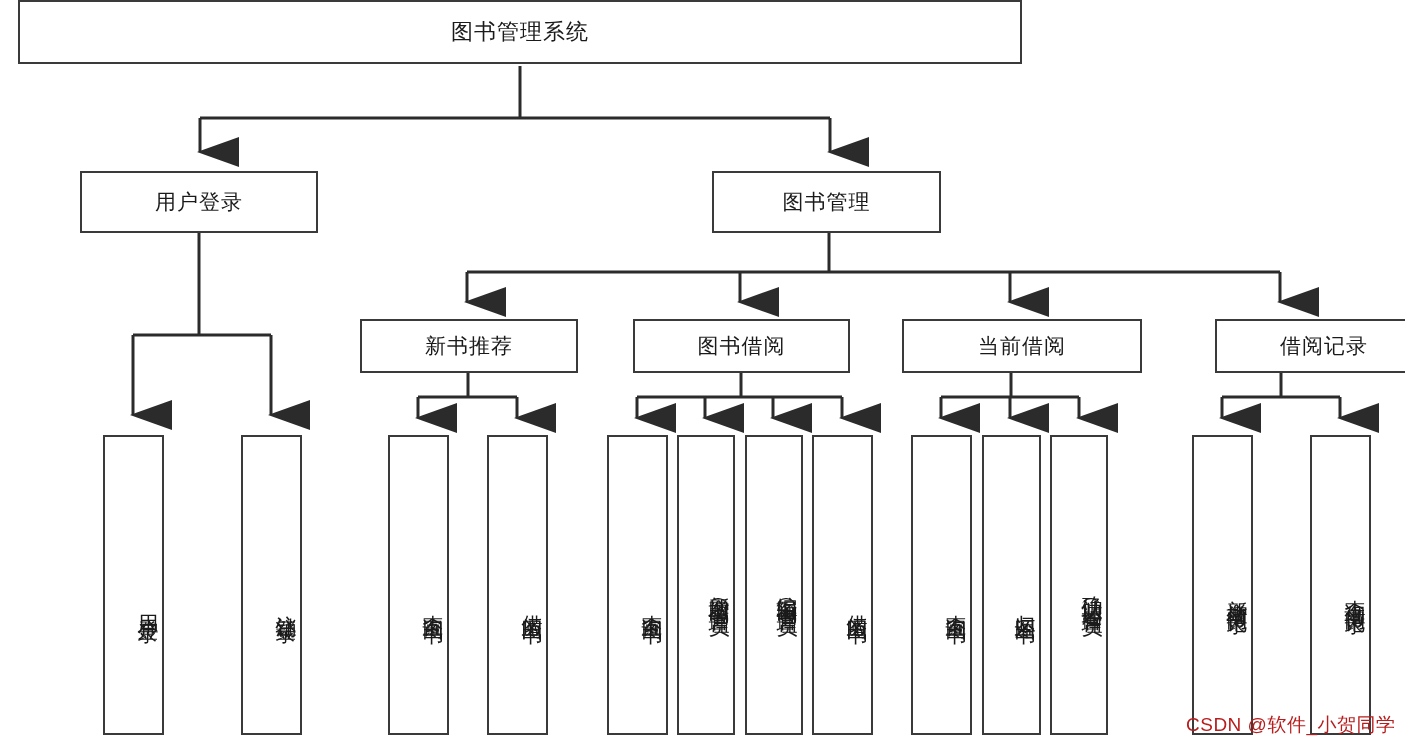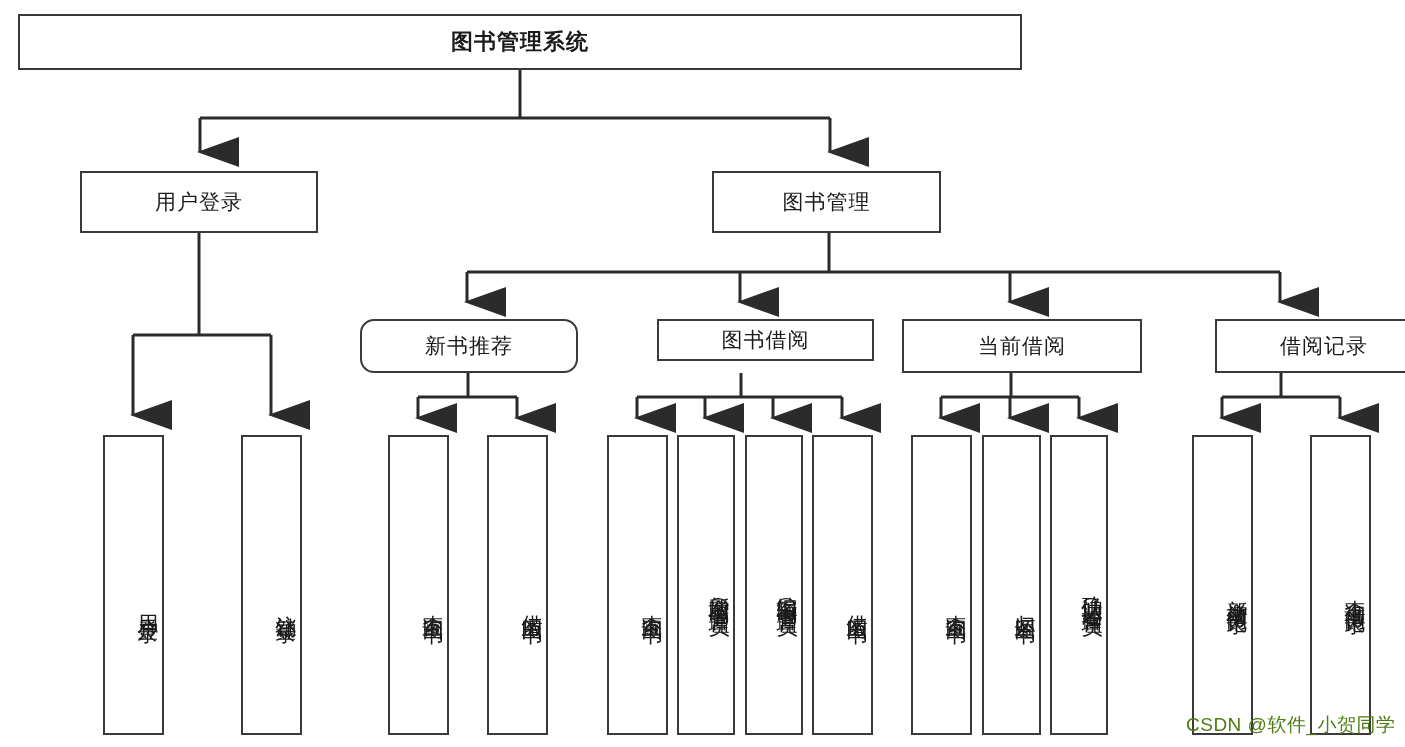--- a/index.html
+++ b/index.html
@@ -59,21 +59,21 @@
   .node.vert .vtxt {
     writing-mode: vertical-rl;
     text-orientation: upright;
     white-space: nowrap;
   }
   .watermark {
     position: absolute;
     left: 1186px;
     top: 712px;
     font-size: 19px;
-    color: #4d7c0f;
+    color: #b91c1c;
     white-space: nowrap;
     letter-spacing: 0.5px;
   }
 </style>
 </head>
 <body>
 
 <div id="canvas">
 
   <svg class="wires" viewBox="0 0 1405 747">
@@ -119,29 +119,29 @@
       <path d="M 1010 397 L 1010 418" marker-end="url(#arrow)"></path>
       <path d="M 1079 397 L 1079 418" marker-end="url(#arrow)"></path>
 
       <path d="M 1281 373 L 1281 397"></path>
       <path d="M 1222 397 L 1340 397"></path>
       <path d="M 1222 397 L 1222 418" marker-end="url(#arrow)"></path>
       <path d="M 1340 397 L 1340 418" marker-end="url(#arrow)"></path>
     </g>
   </svg>
 
-  <div class="node horiz root" style="left:18px; top:14px; width:1004px; height:56px;font-weight:bold;">图书管理系统</div>
+  <div class="node horiz root" style="left:18px; top:0; width:1004px; height:64px;">图书管理系统</div>
 
   <div class="node horiz" style="left:80px; top:171px; width:238px; height:62px;">用户登录</div>
 
   <div class="node horiz" style="left:712px; top:171px; width:229px; height:62px;">图书管理</div>
 
-  <div class="node horiz" style="left:360px; top:319px; width:218px; height:54px;border-radius:14px;">新书推荐</div>
+  <div class="node horiz" style="left:360px; top:319px; width:218px; height:54px;">新书推荐</div>
 
-  <div class="node horiz" style="left:633px; top:319px; width:217px; height:42px;margin-left:24px;">图书借阅</div>
+  <div class="node horiz" style="left:633px; top:319px; width:217px; height:54px;">图书借阅</div>
 
   <div class="node horiz" style="left:902px; top:319px; width:240px; height:54px;">当前借阅</div>
 
   <div class="node horiz" style="left:1215px; top:319px; width:218px; height:54px;">借阅记录</div>
 
   <div class="node vert" style="left:103px; top:435px; width:61px; height:300px;">
     <span class="vtxt">用户登录</span>
   </div>
 
   <div class="node vert" style="left:241px; top:435px; width:61px; height:300px;">

